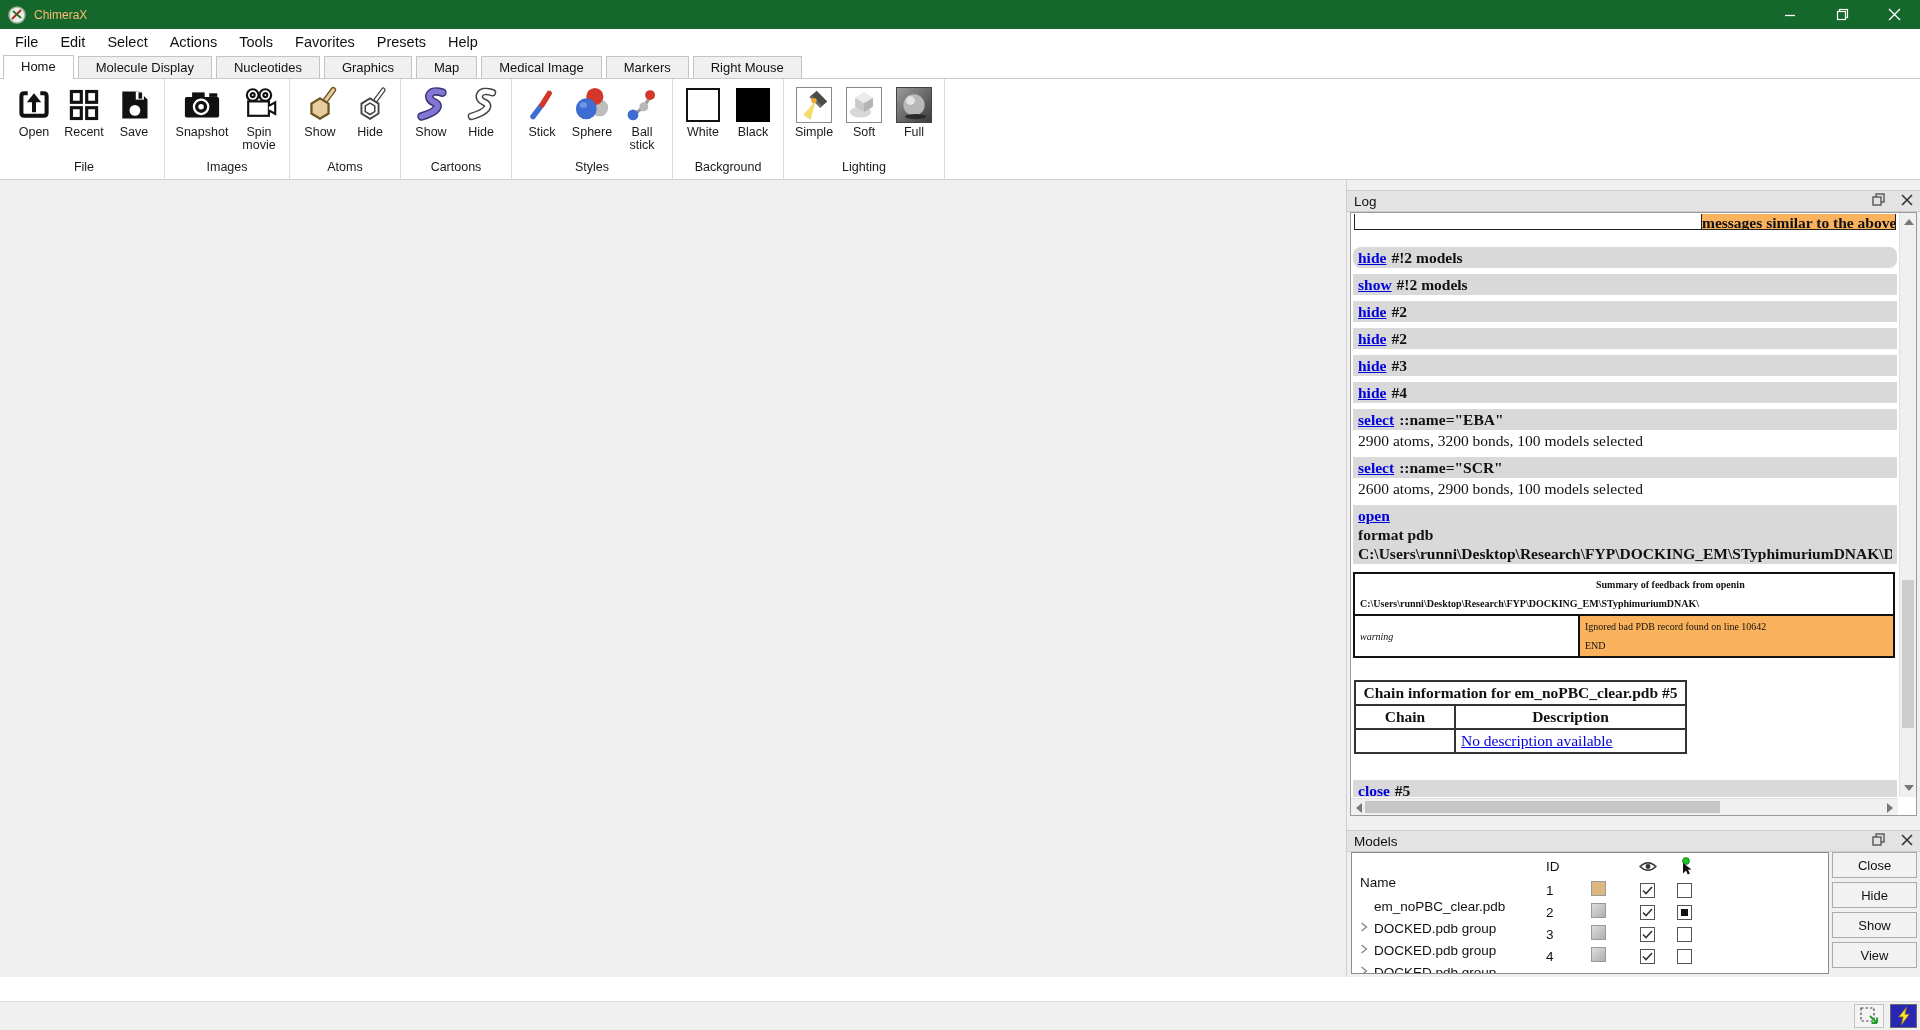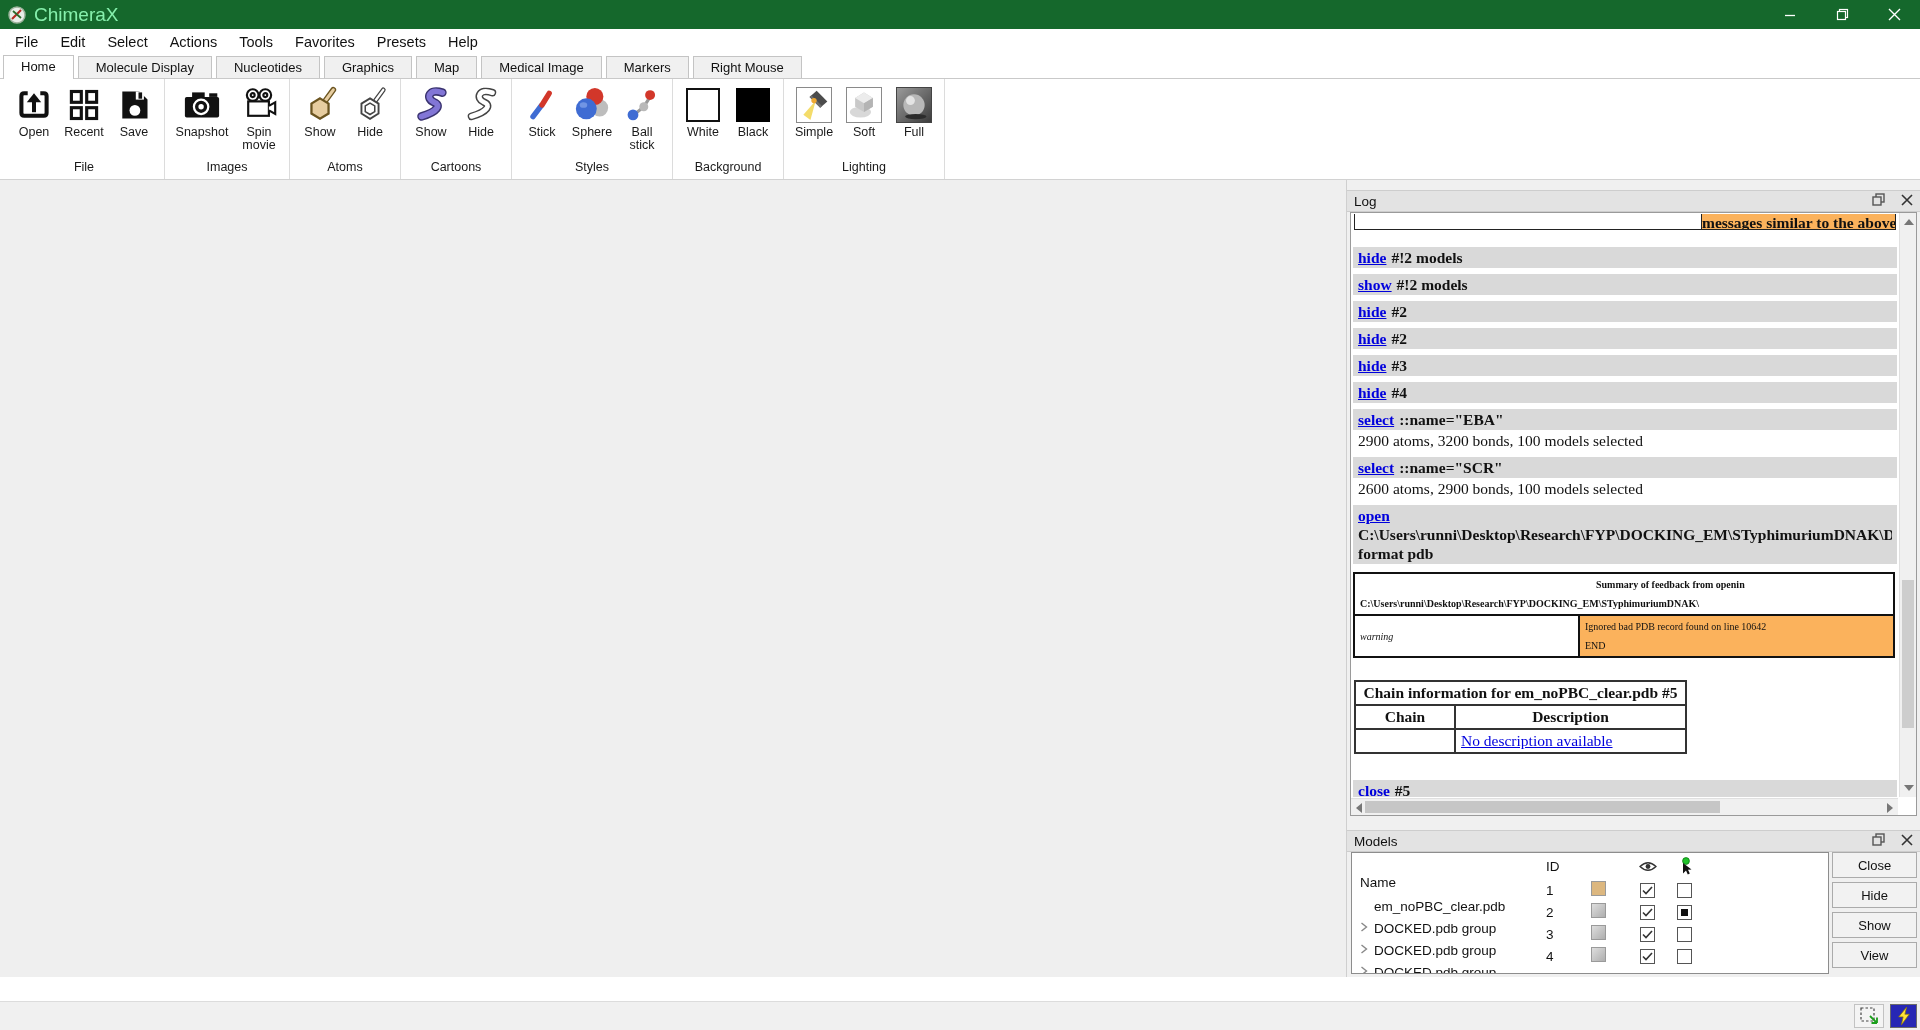--- a/index.html
+++ b/index.html
@@ -5,21 +5,21 @@
   * { box-sizing: border-box; }
   html,body { margin:0; padding:0; }
   body {
     width:1920px; height:1030px; position:relative; overflow:hidden;
     background:#ffffff; font-family:"Liberation Sans", sans-serif; color:#111;
   }
 
   
   .titlebar { position:absolute; top:0; left:0; right:0; height:29px;
     background:#15682c; display:flex; align-items:center; padding-left:8px; }
-  .titlebar .app-title { color:#86efac; font-size:19px; margin-left:8px; }
+  .titlebar .app-title { color:#fdba74; font-size:12px; margin-left:8px; }
   .win-btns { margin-left:auto; display:flex; height:100%; }
   .win-btn { width:52px; height:100%; display:flex; align-items:center; justify-content:center; color:#fff; }
 
   
   .menubar { position:absolute; top:29px; left:0; right:0; height:26px;
     background:#fff; display:flex; align-items:center; padding-left:4px; font-size:14.5px; }
   .menu-item { padding:3px 11px; }
 
   
   .tabbar { position:absolute; top:55px; left:0; right:0; height:24px;
@@ -59,21 +59,21 @@
   .log-body { position:absolute; top:0; left:0; right:18px; bottom:18px; overflow:hidden;
     font-family:"Liberation Serif", serif; font-size:15.5px; padding:1px 1px 0 2px; }
 
   .cutrow { height:16px; overflow:hidden; display:flex; margin:0 1px; }
   .cutrow .c1 { width:348px; background:#fff; border:1px solid #222; border-top:none; }
   .cutrow .c2 { flex:1; background:#fbb25c; border:1px solid #222; border-top:none; border-left:none;
     overflow:hidden; font-weight:bold; text-align:center; }
   .cutrow .c2 span { display:inline-block; margin-top:-10px; white-space:nowrap; }
 
   .cmdrow { background:#d9d9d9; margin-top:6px; padding:1px 5px; font-weight:bold; line-height:19px; }
-  .cmdrow.gap-lg { margin-top:17px; }
+  .cmdrow.gap-lg { margin-top:17px;border-radius:8px; }
   .loglink { color:#0000dd; text-decoration:underline; font-weight:bold; }
   .args { margin-left:5px; }
   .reply { padding:1px 5px; line-height:19px; }
   .nowrap { white-space:nowrap; overflow:hidden; display:block; }
 
   table.sumtable { border-collapse:collapse; margin-top:8px; width:99.7%; }
   table.sumtable td { border:2px solid #111; font-size:10px; }
   .sum-hdr div { font-weight:bold; white-space:nowrap; overflow:hidden; line-height:19px; }
   .sum-hdr .l1 { padding-left:240px; }
   .sum-hdr .l2 { padding-left:4px; }
@@ -466,22 +466,22 @@
         </div>
         <div class="reply">2900 atoms, 3200 bonds, 100 models selected</div>
 
         <div class="cmdrow">
           <a class="loglink">select</a><span class="args">::name="SCR"</span>
         </div>
         <div class="reply">2600 atoms, 2900 bonds, 100 models selected</div>
 
         <div class="cmdrow">
           <a class="loglink">open</a>
+          <span class="nowrap">format pdb</span>
           <span class="nowrap">C:\Users\runni\Desktop\Research\FYP\DOCKING_EM\STyphimuriumDNAK\D</span>
-          <span class="nowrap">format pdb</span>
         </div>
 
         <table class="sumtable">
           <tbody>
               <tr>
                 <td colspan="2" class="sum-hdr">
             <div class="l1">Summary of feedback from openin</div>
             <div class="l2">C:\Users\runni\Desktop\Research\FYP\DOCKING_EM\STyphimuriumDNAK\</div>
           </td>
               </tr>

